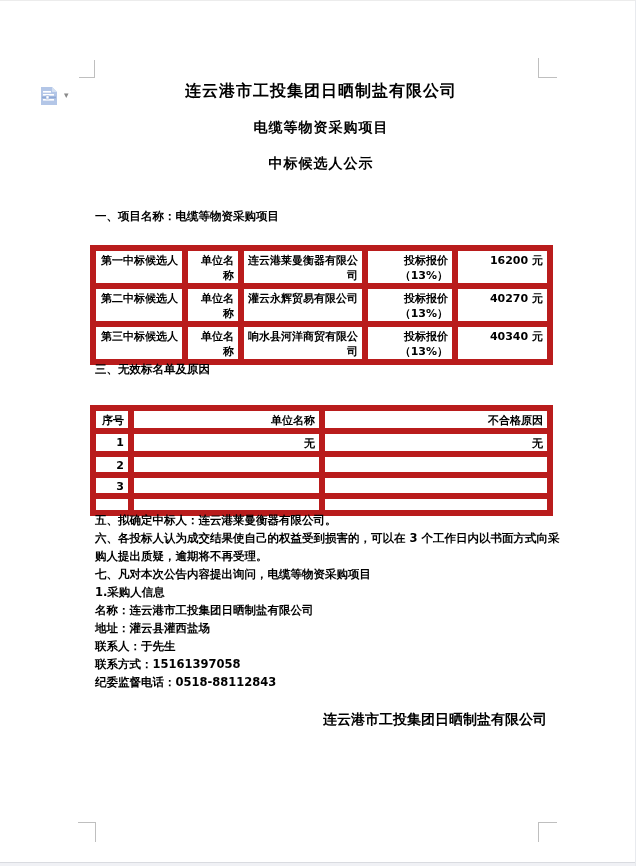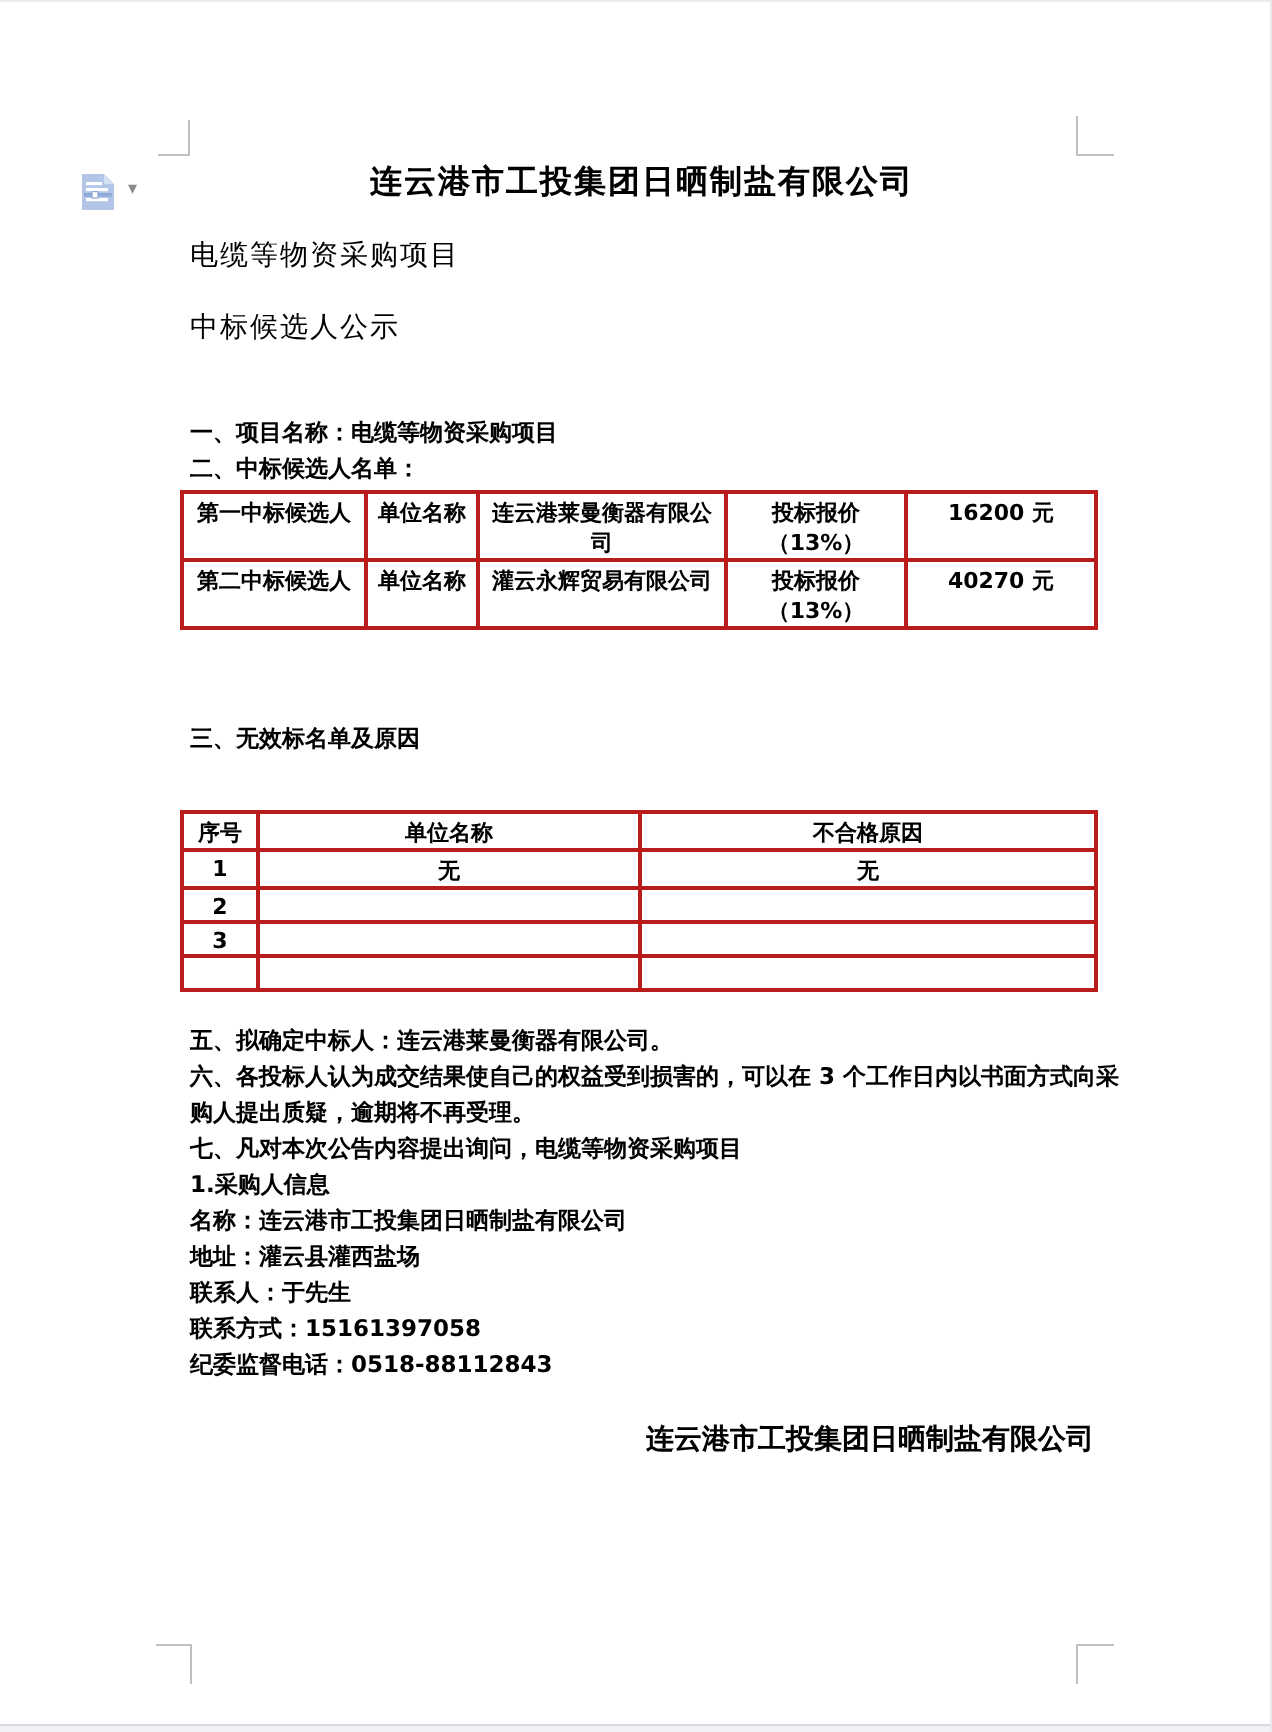--- a/index.html
+++ b/index.html
@@ -20,30 +20,30 @@
   .crop.tr { left:538px; top:57px; width:19px; height:20px; border-left:1px solid #bfbfbf;  border-bottom:1px solid #bfbfbf; }
   .crop.bl { left:78px; top:821px; width:18px; height:20px; border-right:1px solid #bfbfbf; border-top:1px solid #bfbfbf; }
   .crop.br { left:538px; top:821px; width:19px; height:20px; border-left:1px solid #bfbfbf;  border-top:1px solid #bfbfbf; }
   
   .paste-btn { position:absolute; left:38px; top:84px; width:36px; height:24px; cursor:pointer; }
   .paste-btn svg { position:absolute; left:0; top:0; }
   .paste-caret { position:absolute; left:26px; top:6px; font-size:9px; color:#8a8a8a; line-height:9px; }
   
   .abs { position:absolute; left:95px; width:452px; }
   .t1 { font-size:16px; font-weight:bold; text-align:center; letter-spacing:1px; }
-  .t2 { font-size:14px; font-weight:normal; letter-spacing:1px; }
+  .t2 { font-size:14px; font-weight:bold; text-align:center; letter-spacing:1px; }
   .body-line { font-size:11.5px; font-weight:bold; line-height:14px; white-space:nowrap; }
   .sig { text-align:right; font-weight:bold; white-space:nowrap; }
   .sig.company { font-size:14px; }
   .sig.date { font-size:13px; }
   
   table { border-collapse:collapse; table-layout:fixed; }
   .doc-table { position:absolute; left:90px; }
   .doc-table td, .doc-table th {
-    border:2px solid #b91c1c; font-size:11px; font-weight:bold; text-align:center;
+    border:6px solid #b91c1c; font-size:11px; font-weight:bold; text-align:right;
     vertical-align:top; padding:2px 4px 0 4px; overflow:hidden;
   }
   .cand-table { width:457px; }
   .cand-table tr { height:33px; }
   .inv-table { width:457px; }
   .inv-table tr { height:17px; }
 </style>
 </head>
 <body>
 
@@ -67,21 +67,20 @@
       </svg>
     </span>
     <span class="paste-caret">▾</span>
   </div>
 
   <div class="abs t1" style="top:80px;">连云港市工投集团日晒制盐有限公司</div>
   <div class="abs t2" style="top:118px;">电缆等物资采购项目</div>
   <div class="abs body-line" style="top:208px;">一、项目名称：电缆等物资采购项目</div>
 
   <div class="abs t2" style="top:154px;">中标候选人公示</div>
-  <div class="abs body-line" style="top:226px;">二、中标候选人名单：</div>
 
   <table class="doc-table cand-table" style="top:244px;">
     <colgroup>
       <col style="width:92px">
         <col style="width:56px">
         <col style="width:124px">
         <col style="width:90px">
         <col style="width:95px">
     </colgroup>
     <tbody>
@@ -91,20 +90,27 @@
         <td>连云港莱曼衡器有限公司</td>
         <td>投标报价（13%）</td>
         <td>16200 元</td>
       </tr>
       <tr>
         <td>第二中标候选人</td>
         <td>单位名称</td>
         <td>灌云永辉贸易有限公司</td>
         <td>投标报价（13%）</td>
         <td>40270 元</td>
+      </tr>
+      <tr>
+        <td>第三中标候选人</td>
+        <td>单位名称</td>
+        <td>响水县河洋商贸有限公司</td>
+        <td>投标报价（13%）</td>
+        <td>40340 元</td>
       </tr>
     </tbody>
   </table>
 
   <div class="abs body-line" style="top:361px;">三、无效标名单及原因</div>
 
   <table class="doc-table inv-table" style="top:404px;">
     <colgroup>
       <col style="width:38px">
         <col style="width:191px">

